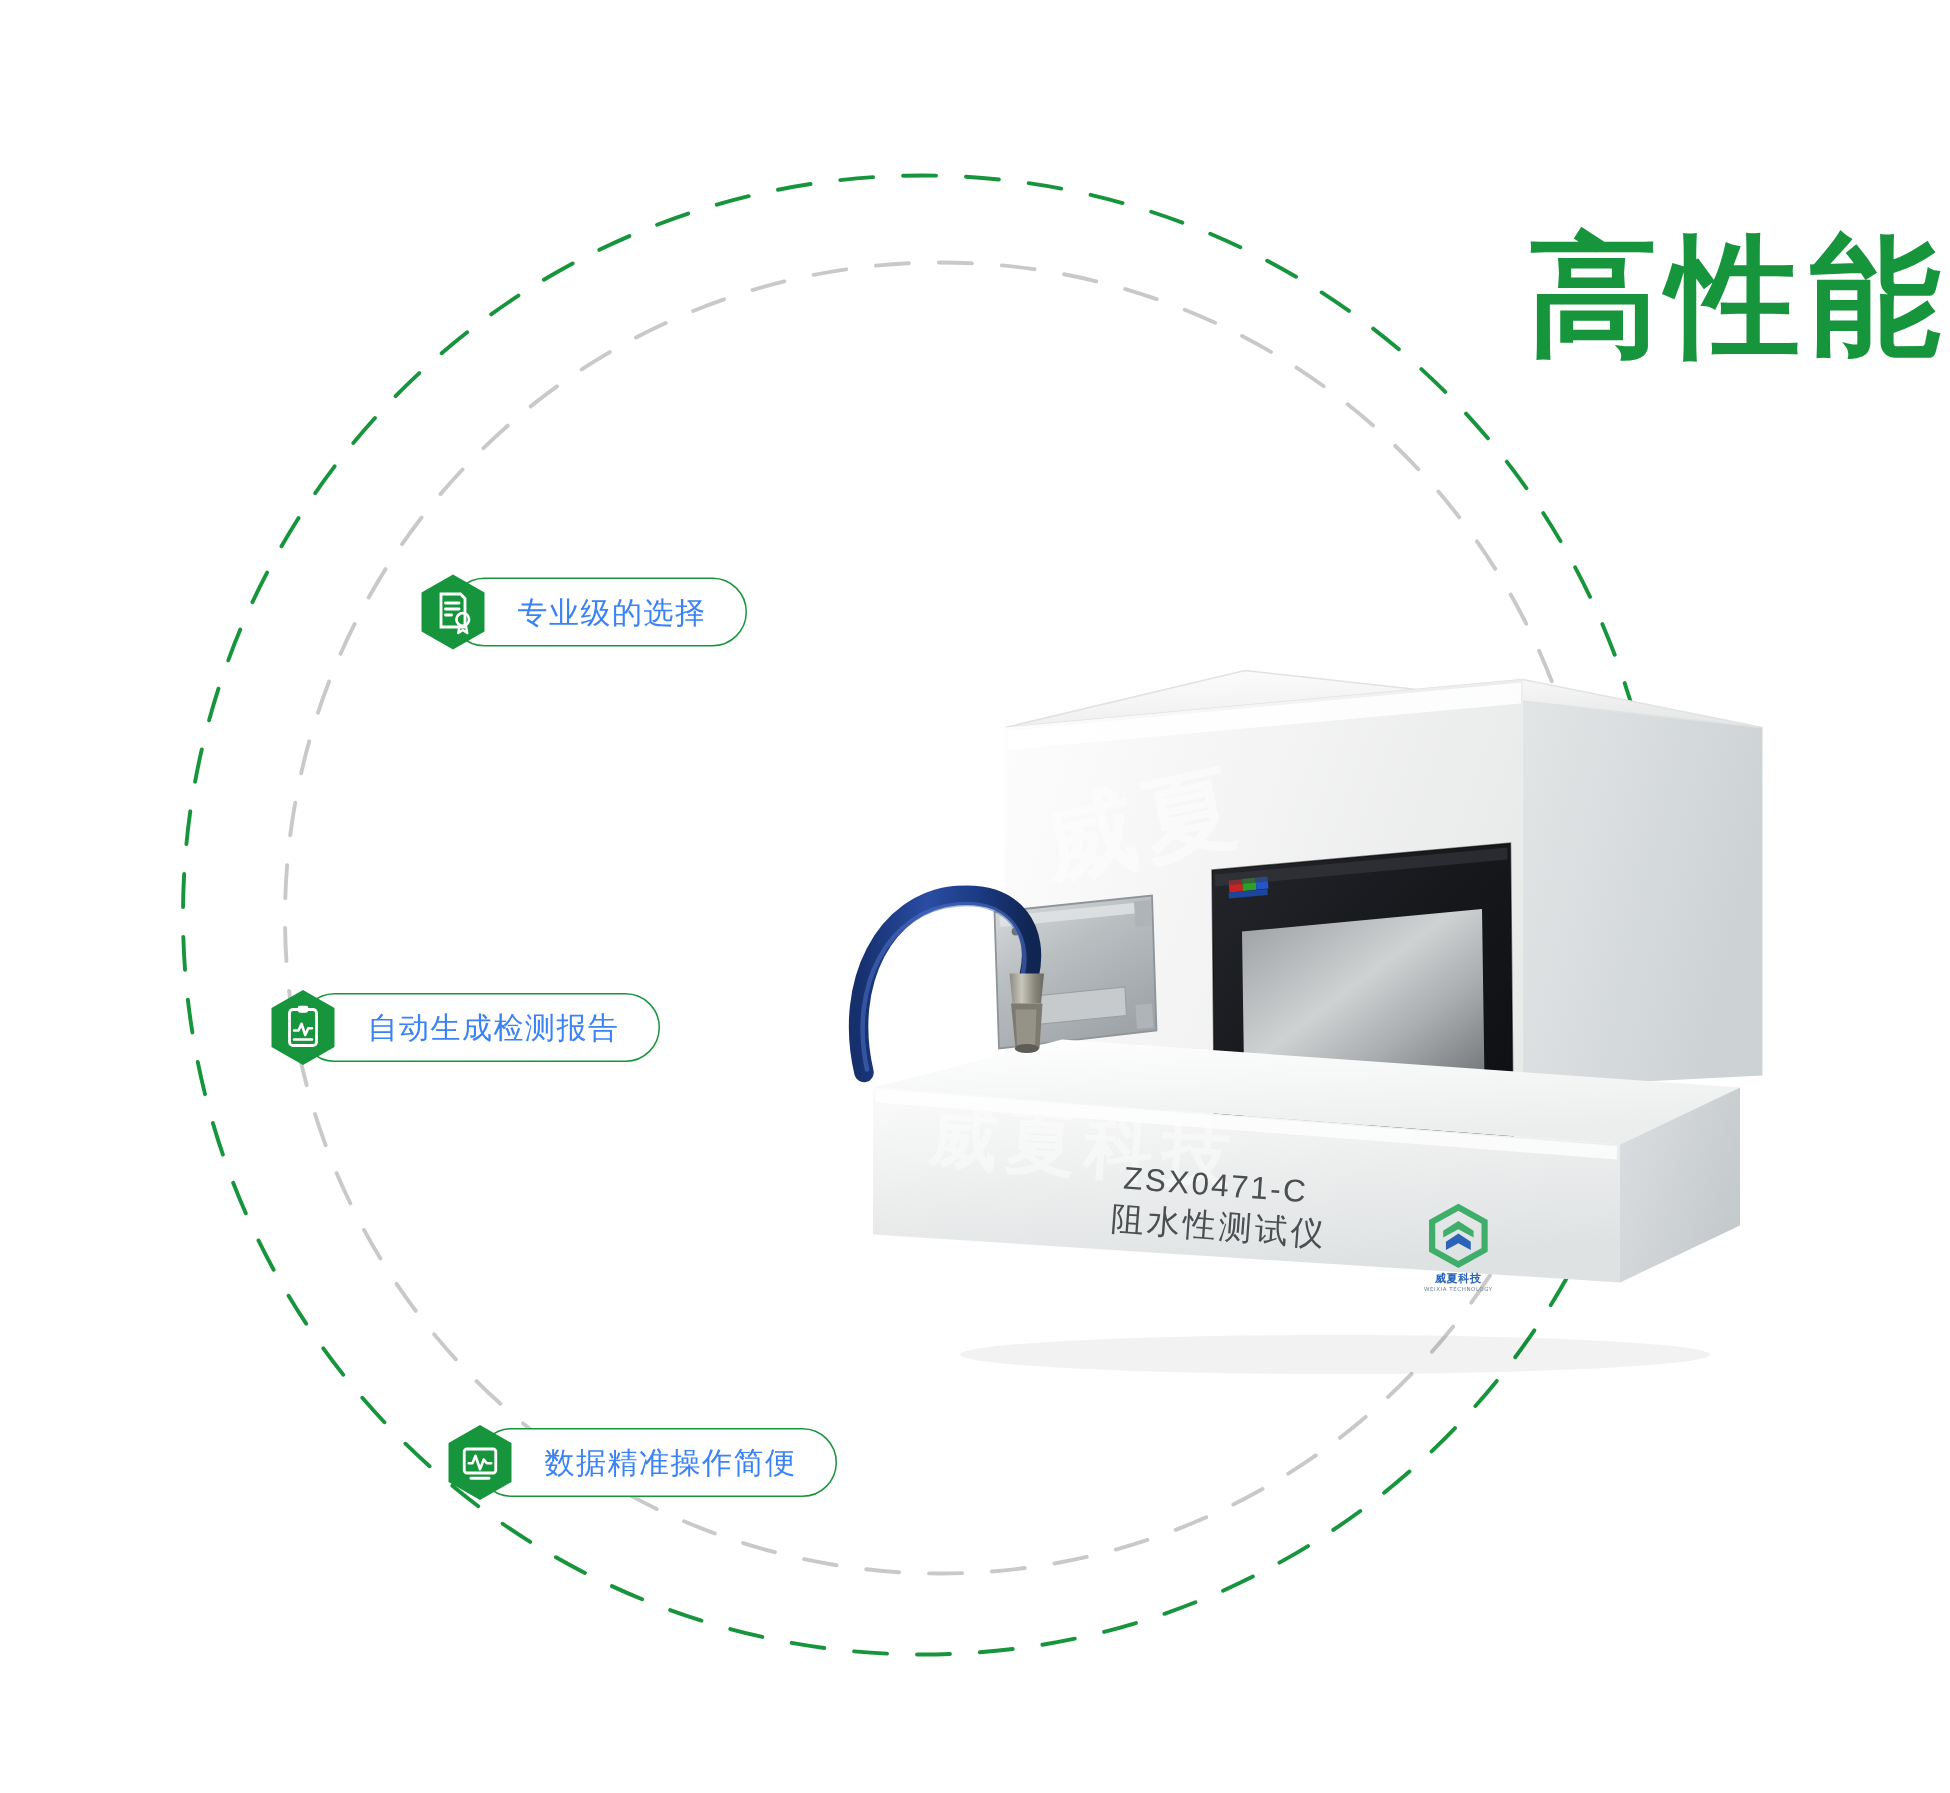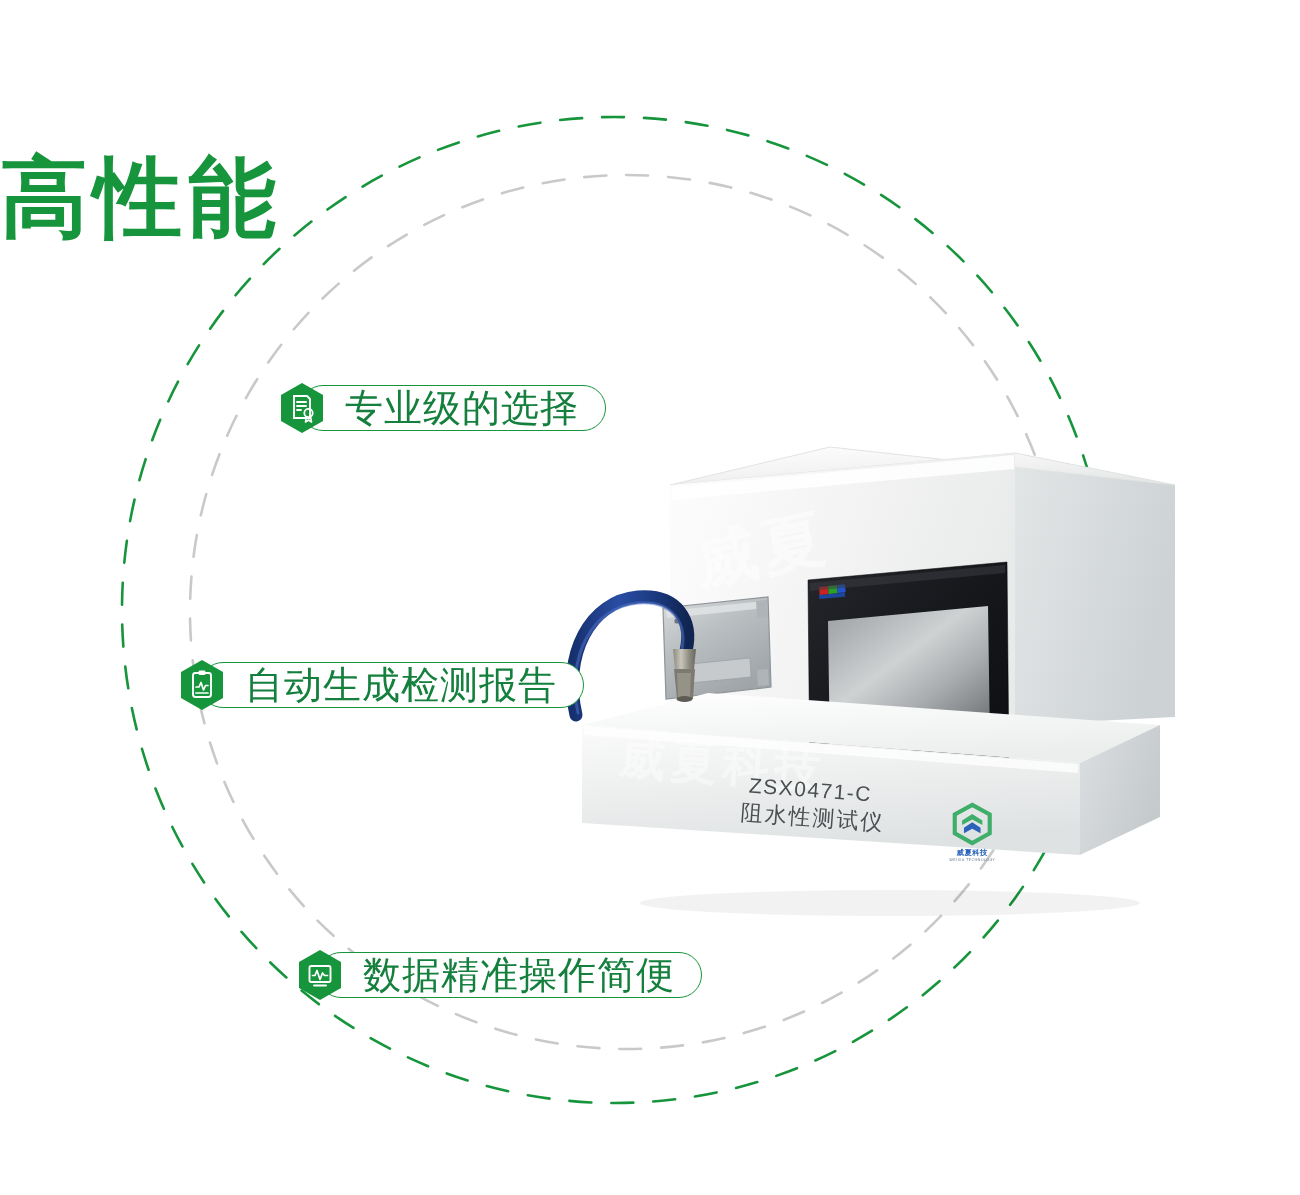--- a/index.html
+++ b/index.html
@@ -26,21 +26,21 @@
     height: 1195px;
     pointer-events: none;
   }
 
   
   .headline {
     position: absolute;
     left: 0;
     top: 152px;
     width: 1300px;
-    text-align: left;
+    text-align: right;
     font-size: 88px;
     line-height: 1.05;
     font-weight: bold;
     letter-spacing: 6px;
     color: #17953c;
     white-space: nowrap;
   }
 
   
   .pill {
@@ -48,23 +48,23 @@
     display: flex;
     align-items: center;
     height: 46px;
     border: 1.6px solid #17953c;
     border-radius: 999px;
     background: #ffffff;
     padding: 0 26px 0 44px;
     box-sizing: border-box;
   }
   .pill-label {
-    font-size: 38px;
+    font-size: 20px;
     line-height: 1;
-    color: #15803d;
+    color: #3b82f6;
     letter-spacing: 1px;
     white-space: nowrap;
     font-family: "DejaVu Sans", "Liberation Sans", sans-serif;
   }
   .pill-icon {
     position: absolute;
     left: -22px;
     top: 50%;
     transform: translateY(-50%);
     width: 46px;

